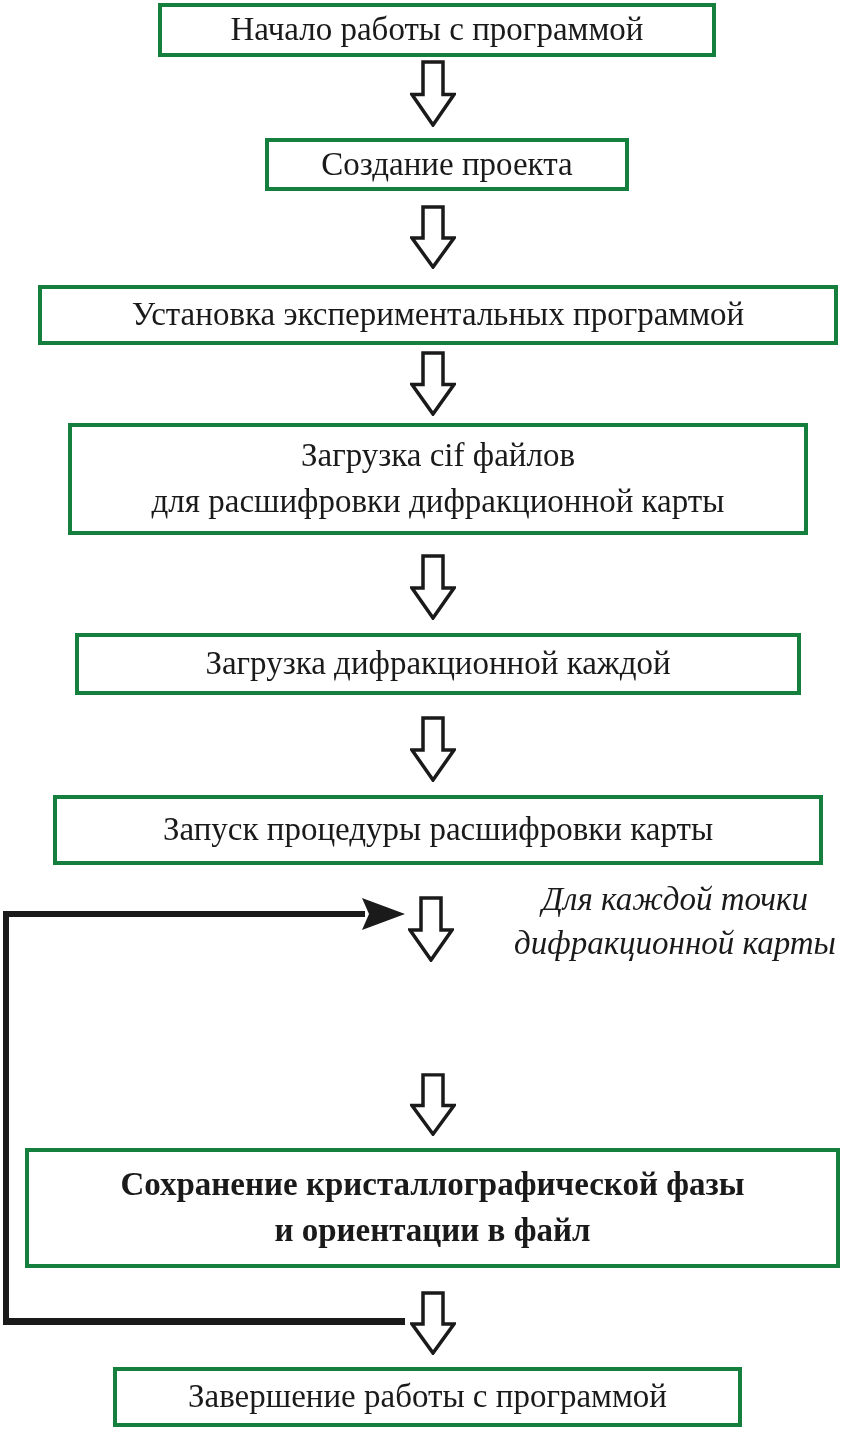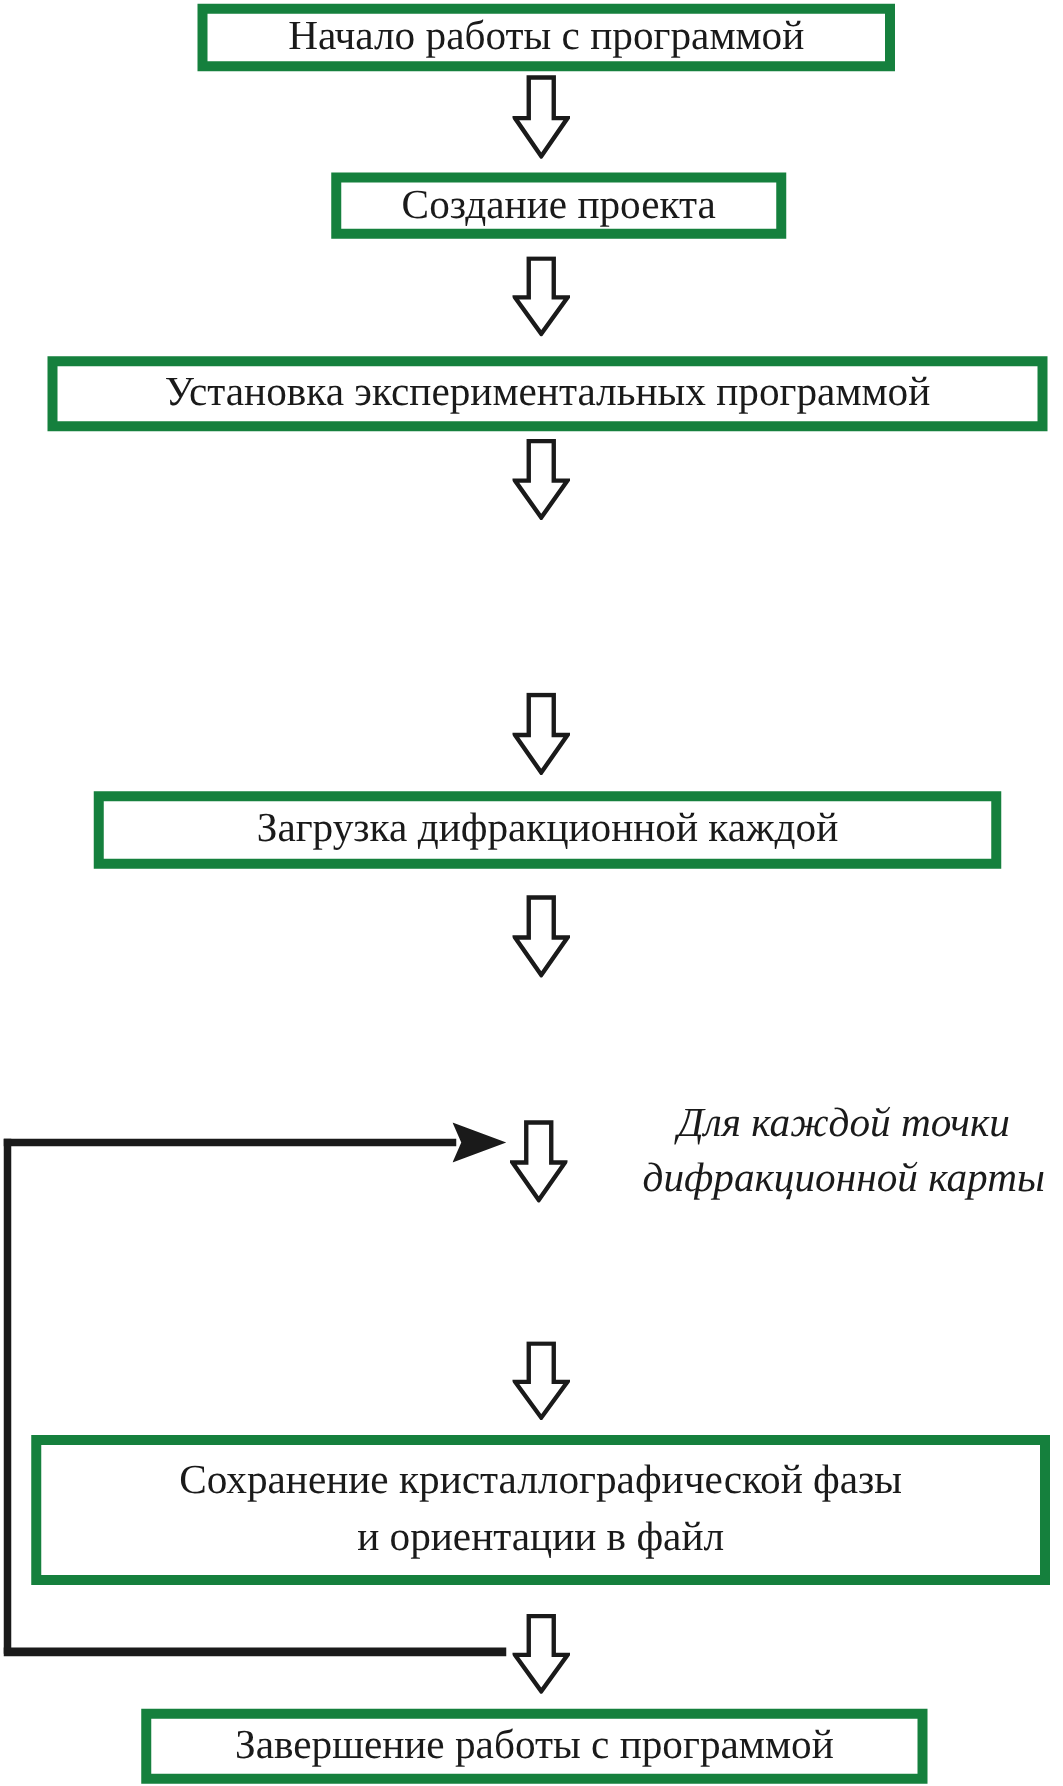--- a/index.html
+++ b/index.html
@@ -12,21 +12,21 @@
     width: 850px;
     height: 1429px;
     background: #ffffff;
     overflow: hidden;
     font-family: "Liberation Serif", serif;
     color: #1a1a1a;
   }
   .box {
     position: absolute;
     box-sizing: border-box;
-    border: 8px solid #15803d;
+    border: 4px solid #15803d;
     background: #ffffff;
     display: flex;
     flex-direction: column;
     align-items: center;
     justify-content: center;
     text-align: center;
     font-size: 33px;
     line-height: 1.38;
     white-space: nowrap;
   }
@@ -61,28 +61,35 @@
   </div>
 
   <div class="box" style="left:265px; top:138px; width:364px; height:53px;">
     <span>Создание проекта</span>
   </div>
 
   <div class="box" style="left:38px; top:285px; width:800px; height:60px;">
     <span>Установка экспериментальных программой</span>
   </div>
 
+  <div class="box" style="left:68px; top:423px; width:740px; height:112px;">
+    <span>Загрузка cif файлов</span>
+    <span>для расшифровки дифракционной карты</span>
+  </div>
 
   <div class="box" style="left:75px; top:633px; width:726px; height:62px;">
     <span>Загрузка дифракционной каждой</span>
   </div>
 
+  <div class="box" style="left:53px; top:795px; width:770px; height:70px;">
+    <span>Запуск процедуры расшифровки карты</span>
+  </div>
 
 
-  <div class="box" style="left:25px; top:1148px; width:815px; height:120px;">
+  <div class="box" style="left:25px; top:1148px; width:815px; height:120px;font-weight:bold;">
     <span>Сохранение кристаллографической фазы</span>
     <span>и ориентации в файл</span>
   </div>
 
   <div class="box" style="left:113px; top:1367px; width:629px; height:60px;justify-content:center;">
     <span>Завершение работы с программой</span>
   </div>
 
   <svg class="harrow" style="left:410px; top:60px;" width="46" height="67" viewBox="0 0 46 66" preserveAspectRatio="none">
     <path d="M13 2 L33 2 L33 34 L44 34 L23 64 L2 34 L13 34 Z" fill="#ffffff" stroke="#1a1a1a" stroke-width="3.5"></path>

